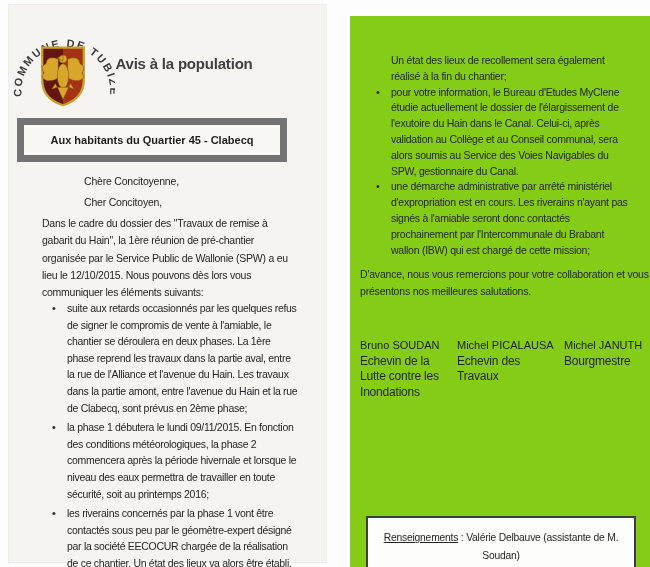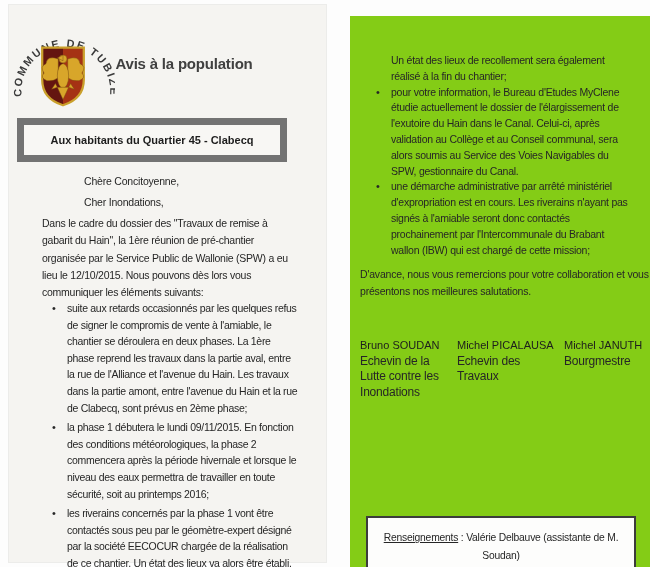--- a/index.html
+++ b/index.html
@@ -113,21 +113,21 @@
     <div class="title-block">
       <div class="title">Avis à la population</div>
     </div>
 
     <div class="banner">
       <span>Aux habitants du Quartier 45 - Clabecq</span>
     </div>
 
     <div class="greeting">
       <div>Chère Concitoyenne,</div>
-      <div>Cher Inondations,</div>
+      <div>Cher Concitoyen,</div>
     </div>
 
     <div class="intro">Dans le cadre du dossier des "Travaux de remise à gabarit du Hain", la 1ère réunion de pré-chantier organisée par le Service Public de Wallonie (SPW) a eu lieu le 12/10/2015. Nous pouvons dès lors vous communiquer les éléments suivants:</div>
 
     <ul class="bullets bullets-left">
       <li>suite aux retards occasionnés par les quelques refus de signer le compromis de vente à l'amiable, le chantier se déroulera en deux phases. La 1ère phase reprend les travaux dans la partie aval, entre la rue de l'Alliance et l'avenue du Hain. Les travaux dans la partie amont, entre l'avenue du Hain et la rue de Clabecq, sont prévus en 2ème phase;</li>
       <li>la phase 1 débutera le lundi 09/11/2015. En fonction des conditions météorologiques, la phase 2 commencera après la période hivernale et lorsque le niveau des eaux permettra de travailler en toute sécurité, soit au printemps 2016;</li>
       <li>les riverains concernés par la phase 1 vont être contactés sous peu par le géomètre-expert désigné par la société EECOCUR chargée de la réalisation de ce chantier. Un état des lieux va alors être établi.</li>
     </ul>
   </div>

